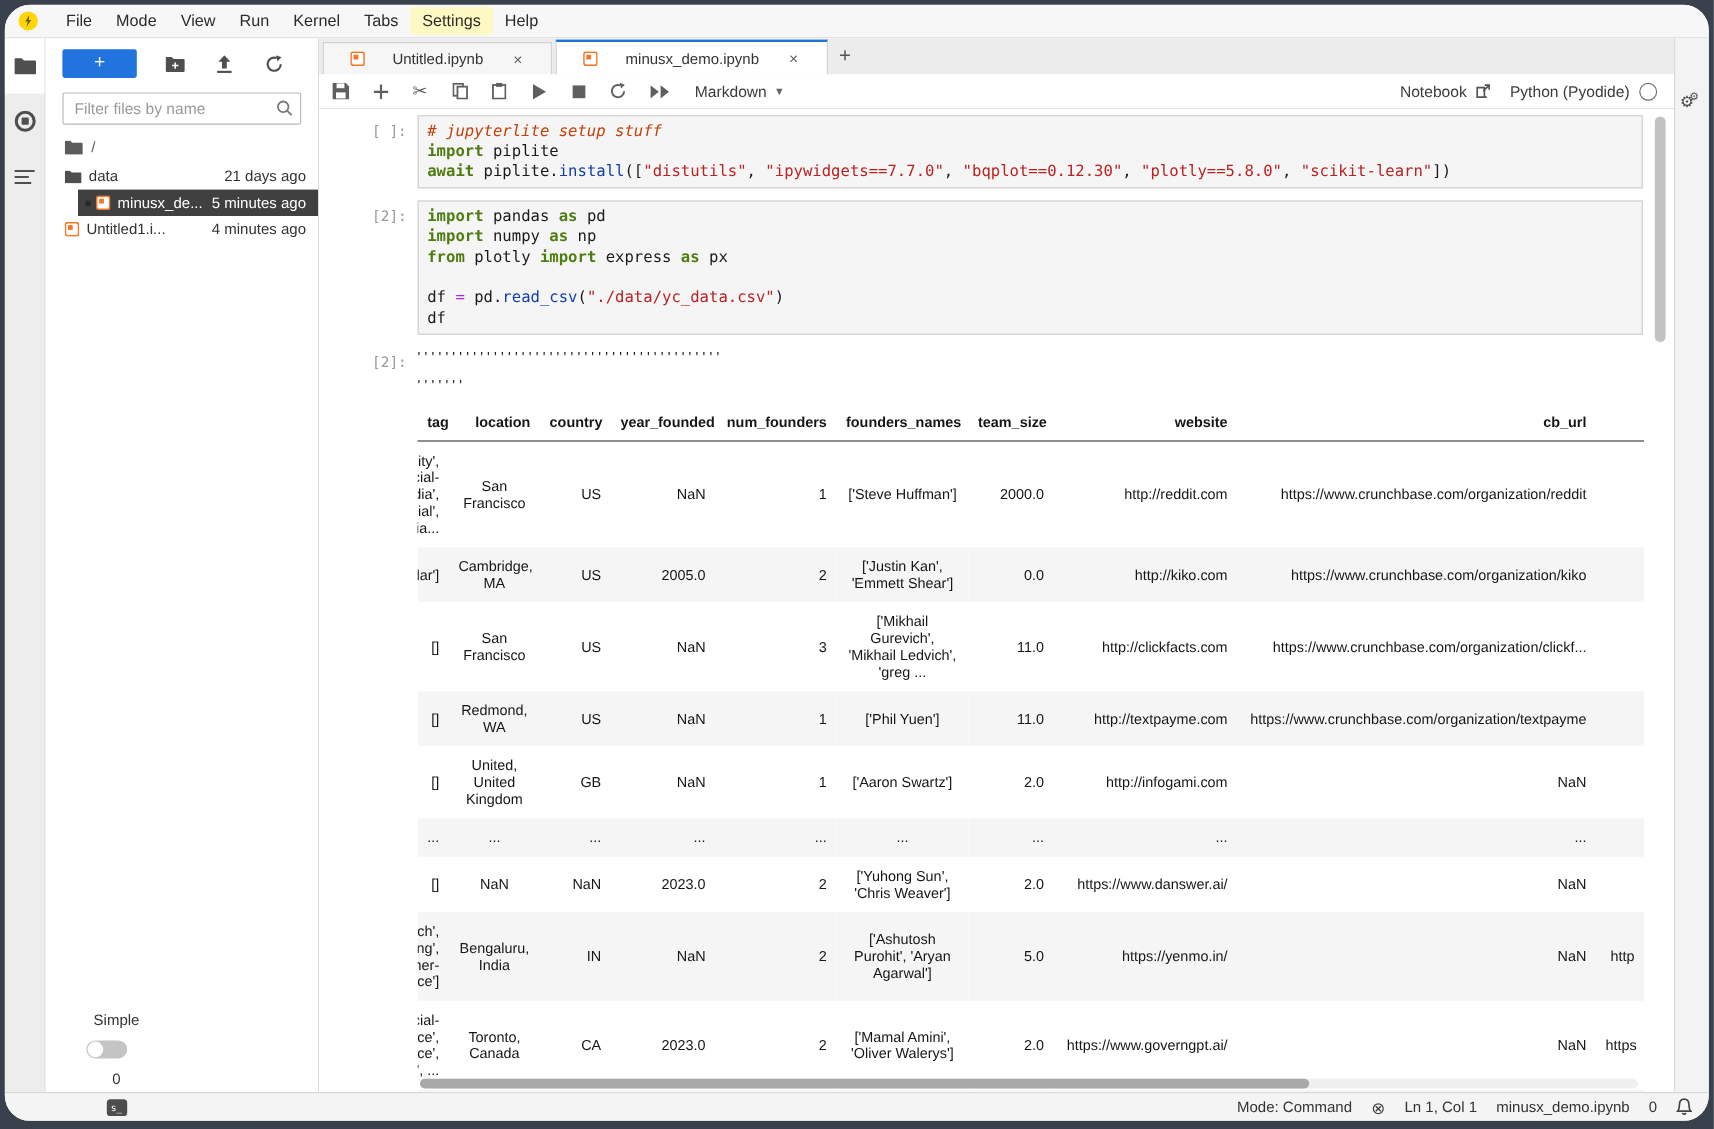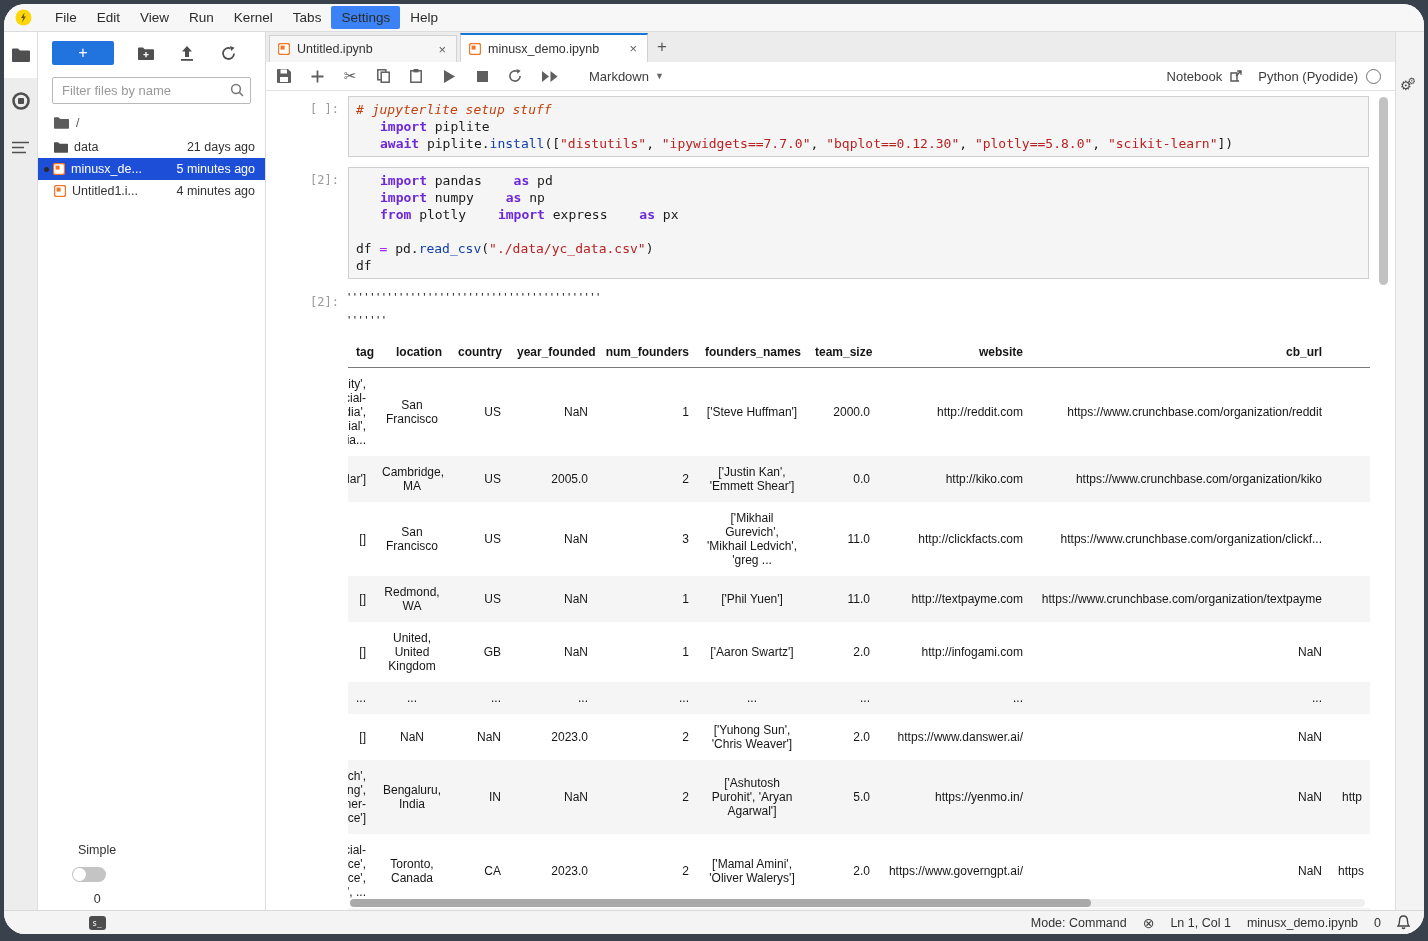--- a/index.html
+++ b/index.html
@@ -4,21 +4,21 @@
 <style>
   html,body{margin:0;padding:0;background:#39414d;width:1428px;height:941px;overflow:hidden;
     font-family:"Liberation Sans",sans-serif;-webkit-font-smoothing:antialiased;}
   .window{position:absolute;left:4px;top:4px;width:1420px;height:930px;background:#fff;
     border-radius:21px;overflow:hidden;display:flex;flex-direction:column;}
   
   .menubar{height:27px;flex:0 0 27px;background:#f7f7f7;border-bottom:1px solid #dcdcdc;
     display:flex;align-items:center;}
   .logo{width:17px;height:17px;margin:0 13px 0 11px;flex:0 0 auto;}
   .menu-item{padding:4px 10px;font-size:13.5px;color:#2b2b2b;border-radius:2px;cursor:default;}
-  .menu-item.active{background:#3b82f6;}
+  .menu-item.active{background:#fef9c3;}
   
   .main{flex:1;display:flex;min-height:0;}
   .activitybar{width:33px;flex:0 0 33px;background:#ededed;border-right:1px solid #dedede;}
   .act-slot{height:46px;display:flex;align-items:center;justify-content:center;}
   .act-slot.active{background:#fff;}
   .filepanel{width:227px;flex:0 0 227px;background:#fff;border-right:1px solid #dcdcdc;
     display:flex;flex-direction:column;font-size:12.5px;color:#333;}
   .fp-toolbar{display:flex;align-items:center;padding:9px 12px 5px 14px;}
   .new-btn{width:62px;height:24px;background:#2173dd;color:#fff;border:none;border-radius:2px;
     font-size:16px;line-height:22px;text-align:center;}
@@ -30,45 +30,45 @@
   .fp-filter .loupe{position:absolute;right:7px;top:6px;}
   .fp-crumb{display:flex;align-items:center;gap:7px;padding:8px 16px 6px 16px;color:#5a5a5a;}
   .fp-head{display:flex;align-items:center;border-top:1px solid #e4e4e4;border-bottom:1px solid #e4e4e4;
     padding:6px 10px 6px 16px;font-size:12.5px;color:#333;}
   .fp-head .sort{font-size:7px;color:#555;margin-left:26px;}
   .fp-head .lm{margin-left:auto;padding-right:6px;}
   .file-row{display:flex;align-items:center;height:22px;padding-left:16px;cursor:default;}
   .file-row .dot{width:5px;height:5px;border-radius:50%;background:#2a2a2a;margin:0 4px 0 -10px;flex:0 0 auto;}
   .file-row .ficon{margin-right:6px;display:flex;}
   .file-row .mod{margin-left:auto;padding-right:10px;}
-  .file-row.selected{background:#1d4ed8;color:#fff;}
+  .file-row.selected{background:#404040;color:#fff;margin-left:27px;}
   
   .nbarea{flex:1;min-width:0;display:flex;flex-direction:column;background:#fff;}
   .tabbar{height:30px;flex:0 0 30px;background:#ececec;display:flex;align-items:flex-end;padding-left:3px;}
-  .tab{height:27px;box-sizing:border-box;display:flex;align-items:center;gap:7px;min-width:188px;
-    padding:0 8px;background:#f6f6f6;border:1px solid #d2d2d2;border-bottom:none;margin-right:3px;
+  .tab{height:27px;box-sizing:border-box;display:flex;align-items:center;gap:23px;min-width:188px;
+    padding:0 22px;background:#f6f6f6;border:1px solid #d2d2d2;border-bottom:none;margin-right:3px;
     font-size:12.5px;color:#333;}
   .tab.active{background:#fff;border-top:2px solid #1976d2;height:29px;}
   .tab .close{margin-left:auto;color:#5f5f5f;font-size:13px;padding:0 2px;}
   .addtab{color:#555;font-size:17px;padding:0 10px 5px 6px;}
   .nbtoolbar{height:28px;flex:0 0 28px;border-bottom:1px solid #e2e2e2;display:flex;align-items:center;
     padding:0 10px;gap:17px;background:#fff;}
   .tbi{display:flex;align-items:center;justify-content:center;width:16px;height:16px;color:#5f5f5f;}
-  .celltype{display:flex;align-items:center;gap:6px;font-size:13px;color:#3c3c3c;margin-left:12px;}
+  .celltype{display:flex;align-items:center;gap:6px;font-size:13px;color:#3c3c3c;margin-left:2px;}
   .chev{font-size:9px;color:#666;}
   .tb-right{margin-left:auto;display:flex;align-items:center;gap:16px;font-size:13px;color:#3c3c3c;padding-right:4px;}
   .klabel{display:flex;align-items:center;gap:8px;}
   .kcircle{width:13px;height:13px;border:1.5px solid #6f6f6f;border-radius:50%;}
   .nbcontent{flex:1;position:relative;overflow:hidden;background:#fff;}
   .cellrow{display:flex;margin:5px 26px 10px 0;}
   .prompt{flex:0 0 82px;text-align:right;padding:6px 9px 0 0;box-sizing:border-box;
     font-family:"DejaVu Sans Mono",monospace;font-size:12px;color:#9a9a9a;}
   .editor{flex:1;min-width:0;background:#f5f5f5;border:1px solid #cfcfcf;padding:4px 7px;
     font-family:"DejaVu Sans Mono",monospace;font-size:13px;line-height:17px;color:#1a1a1a;white-space:pre;}
-  .tk-kw{color:#6d28d9;font-weight:bold;margin-left:24px;}
+  .tk-kw{color:#4d7c0f;font-weight:bold;}
   .tk-cm{color:#c2410c;font-style:italic;}
   .tk-st{color:#ba2121;}
   .tk-fn{color:#1240ab;}
   .tk-op{color:#aa22ff;}
   .outbody{flex:1;min-width:0;}
   .clipline{font-size:12px;letter-spacing:3.5px;color:#222;line-height:19px;}
   .clipline.l2{margin-top:4px;}
   
   table.df{border-collapse:collapse;table-layout:fixed;width:1022px;margin-top:9px;
     font-size:12px;line-height:14px;color:#161616;}
@@ -104,21 +104,21 @@
 
 <div class="window">
 
   <div class="menubar">
     <svg class="logo" viewBox="0 0 17 17">
       <circle cx="8.5" cy="8.5" r="8" fill="#ffd60a"></circle>
       <path d="M9.5 3.5 L6 9 h2.2 L7 13.5 L11 7.6 H8.8 Z" fill="#6b5900"></path>
     </svg>
     <div id="menu-items" style="display: flex;">
         <div class="menu-item">File</div>
-        <div class="menu-item">Edit</div>
+        <div class="menu-item">Mode</div>
         <div class="menu-item">View</div>
         <div class="menu-item">Run</div>
         <div class="menu-item">Kernel</div>
         <div class="menu-item">Tabs</div>
         <div class="menu-item active">Settings</div>
         <div class="menu-item">Help</div>
       </div>
   </div>
 
   <div class="main">

